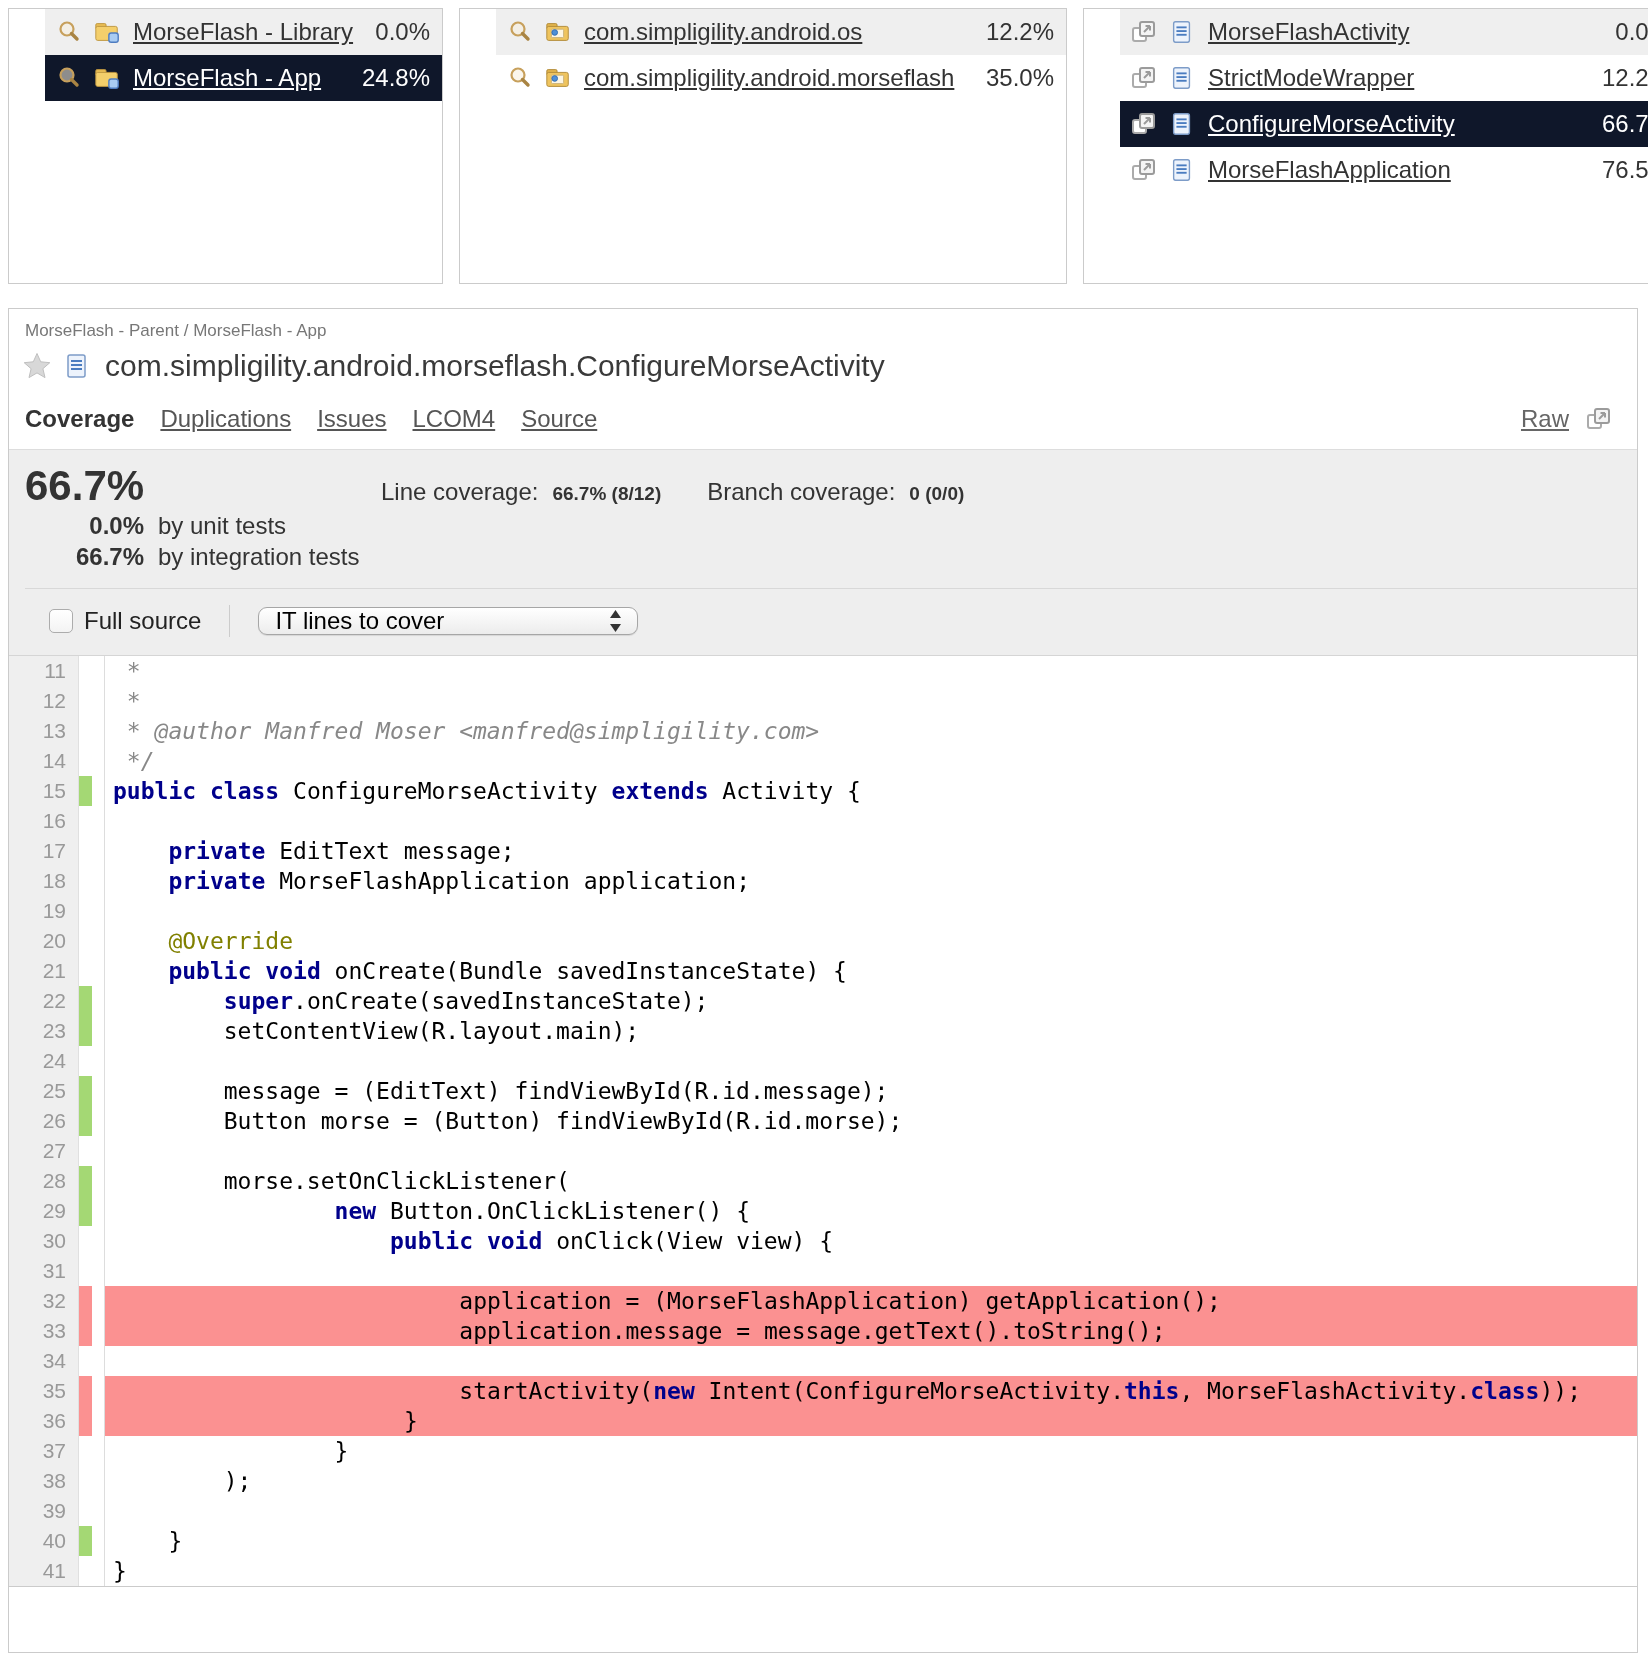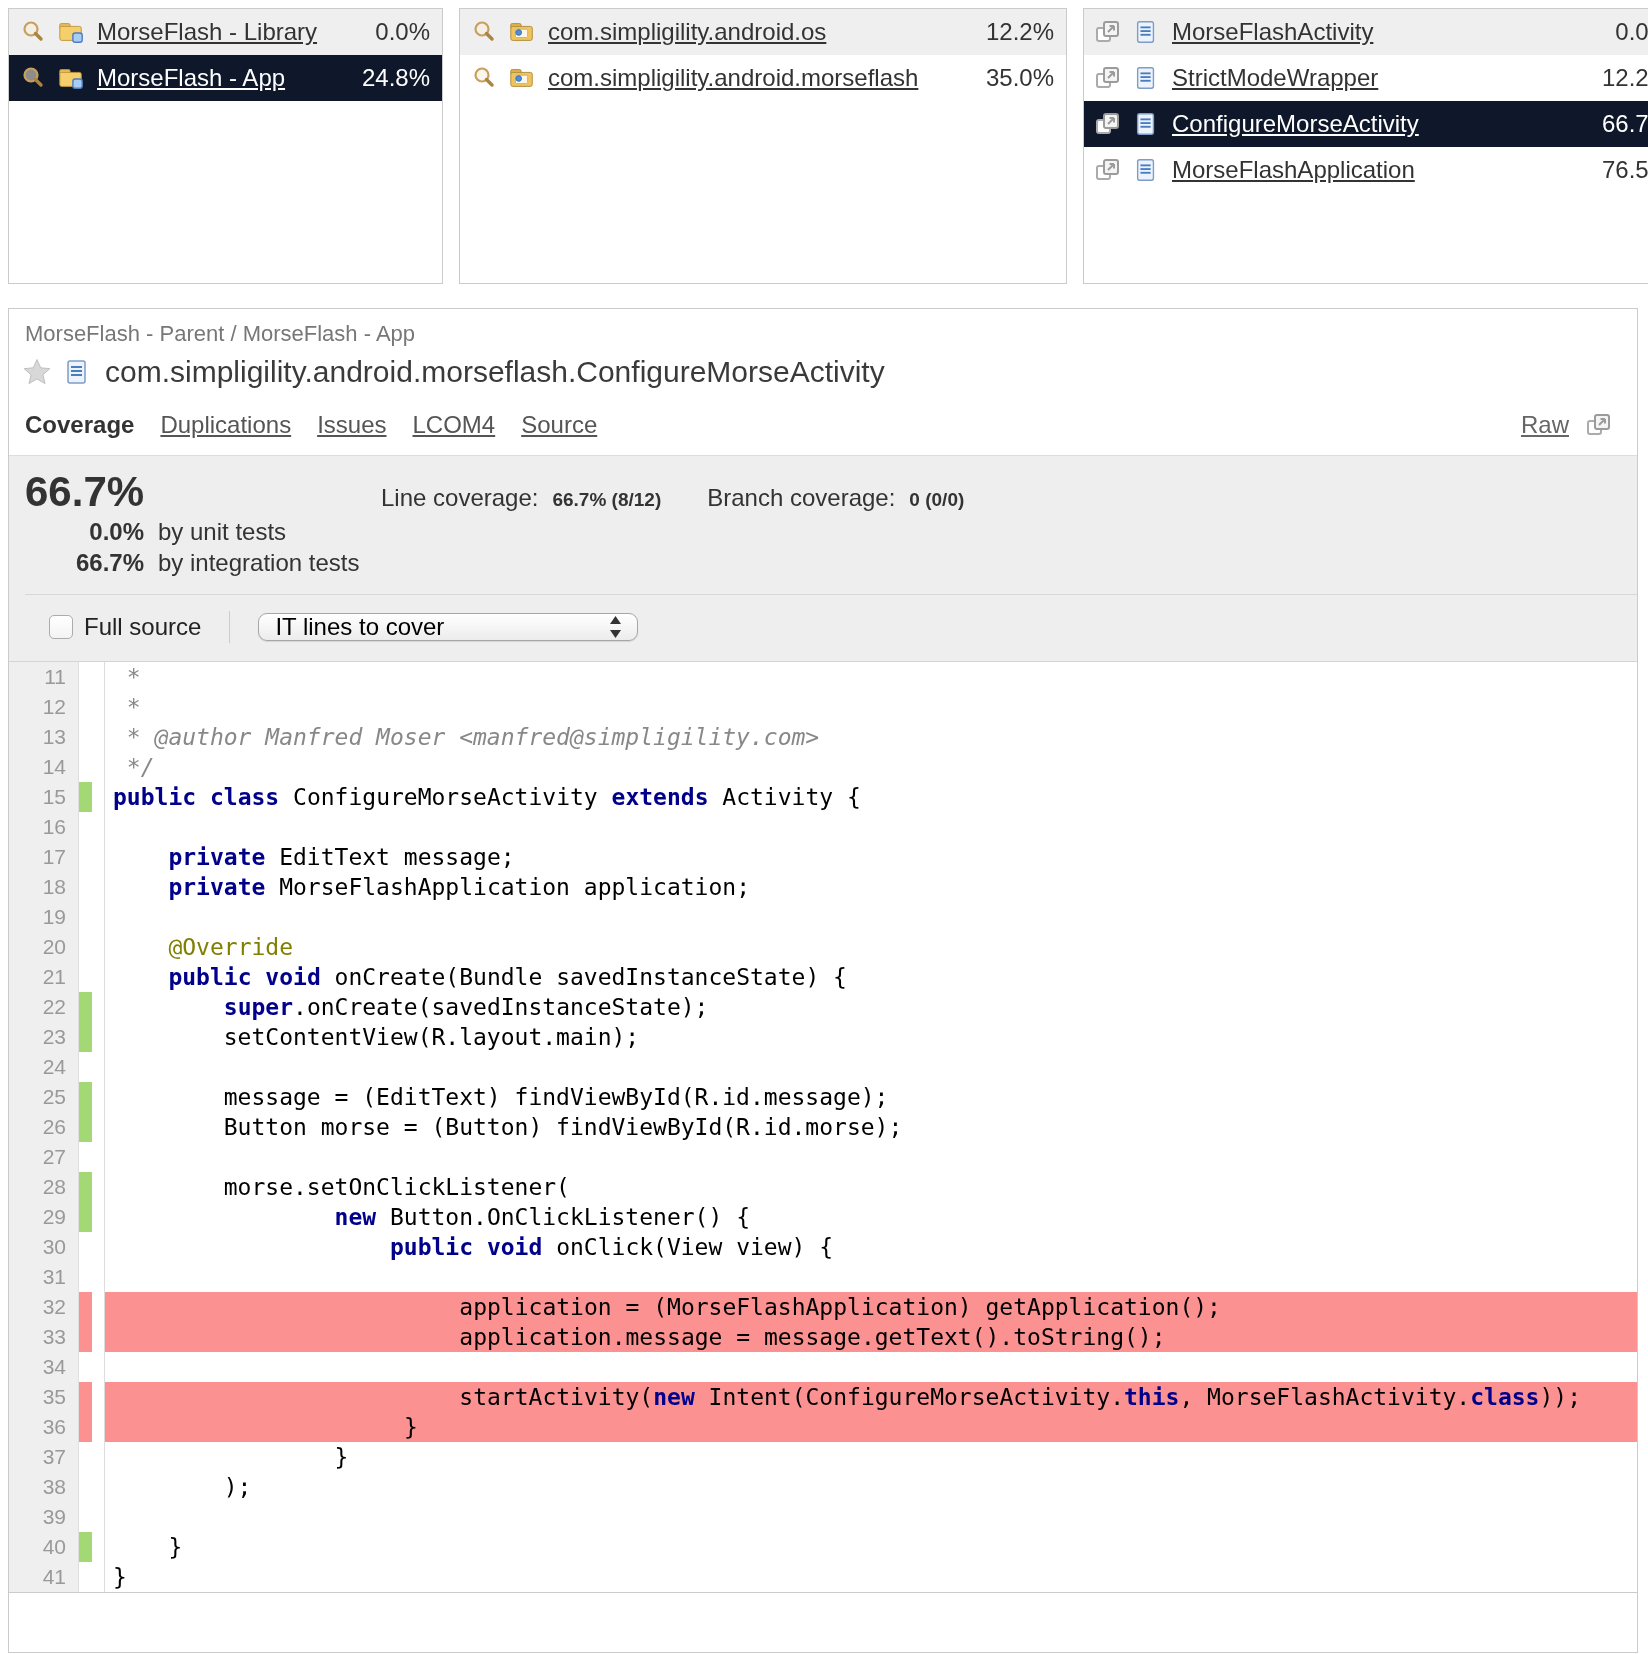--- a/index.html
+++ b/index.html
@@ -7,32 +7,32 @@
     width:1648px;height:1654px;position:relative;background:#FFFFFF;
     font-family:"Liberation Sans",sans-serif;color:#333;
     -webkit-font-smoothing:antialiased;
   }
   
   .top{position:absolute;top:8px;left:8px;display:flex;gap:16px;}
   .panel{background:#FFF;border:1px solid #CBCBCB;height:276px;overflow:hidden;box-sizing:border-box;}
   .panel.p1{width:435px;}
   .panel.p2{width:608px;}
   .panel.p3{width:600px;}
-  .prow{height:46px;display:flex;align-items:center;padding:0 12px 0 10px;}
+  .prow{height:46px;display:flex;align-items:center;padding:0 12px 0 10px;margin-left:36px;}
   .prow.striped{background:#EFEFEF;}
   .prow.selected{background:#0f172a;}
   .icn{width:28px;height:28px;flex:0 0 auto;display:inline-flex;align-items:center;justify-content:center;}
   .icn.first{margin-right:10px;}
   .icn.second{margin-right:12px;}
   .rlink{color:#333;text-decoration:underline;font-size:24px;cursor:pointer;white-space:nowrap;}
   .rpct{margin-left:auto;font-size:24px;color:#333;padding-left:10px;}
   .prow.selected .rlink,.prow.selected .rpct{color:#FFF;}
   
   .main{position:absolute;top:308px;left:8px;width:1630px;height:1345px;border:1px solid #CBCBCB;background:#FFF;box-sizing:border-box;}
-  .bc{padding:12px 0 0 16px;font-size:22px;color:#777;}
+  .bc{padding:12px 0 0 16px;font-size:17px;color:#777;}
   .titlerow{display:flex;align-items:center;padding:8px 0 0 12px;}
   .titlerow .icn{margin-right:8px;width:32px;height:32px;}
   .title{font-size:30px;color:#3A3A3A;margin-left:4px;white-space:nowrap;}
   .tabs{display:flex;align-items:center;padding:22px 24px 16px 16px;font-size:24px;}
   .tab{color:#555;text-decoration:underline;margin-right:26px;cursor:pointer;}
   .tab.active{color:#333;font-weight:bold;text-decoration:none;}
   .rawwrap{margin-left:auto;display:flex;align-items:center;}
   .rawlink{color:#666;text-decoration:underline;font-size:24px;margin-right:16px;cursor:pointer;}
   
   .band{background:#EEEEEE;border-top:1px solid #DDD;padding:12px 0 0 16px;}

